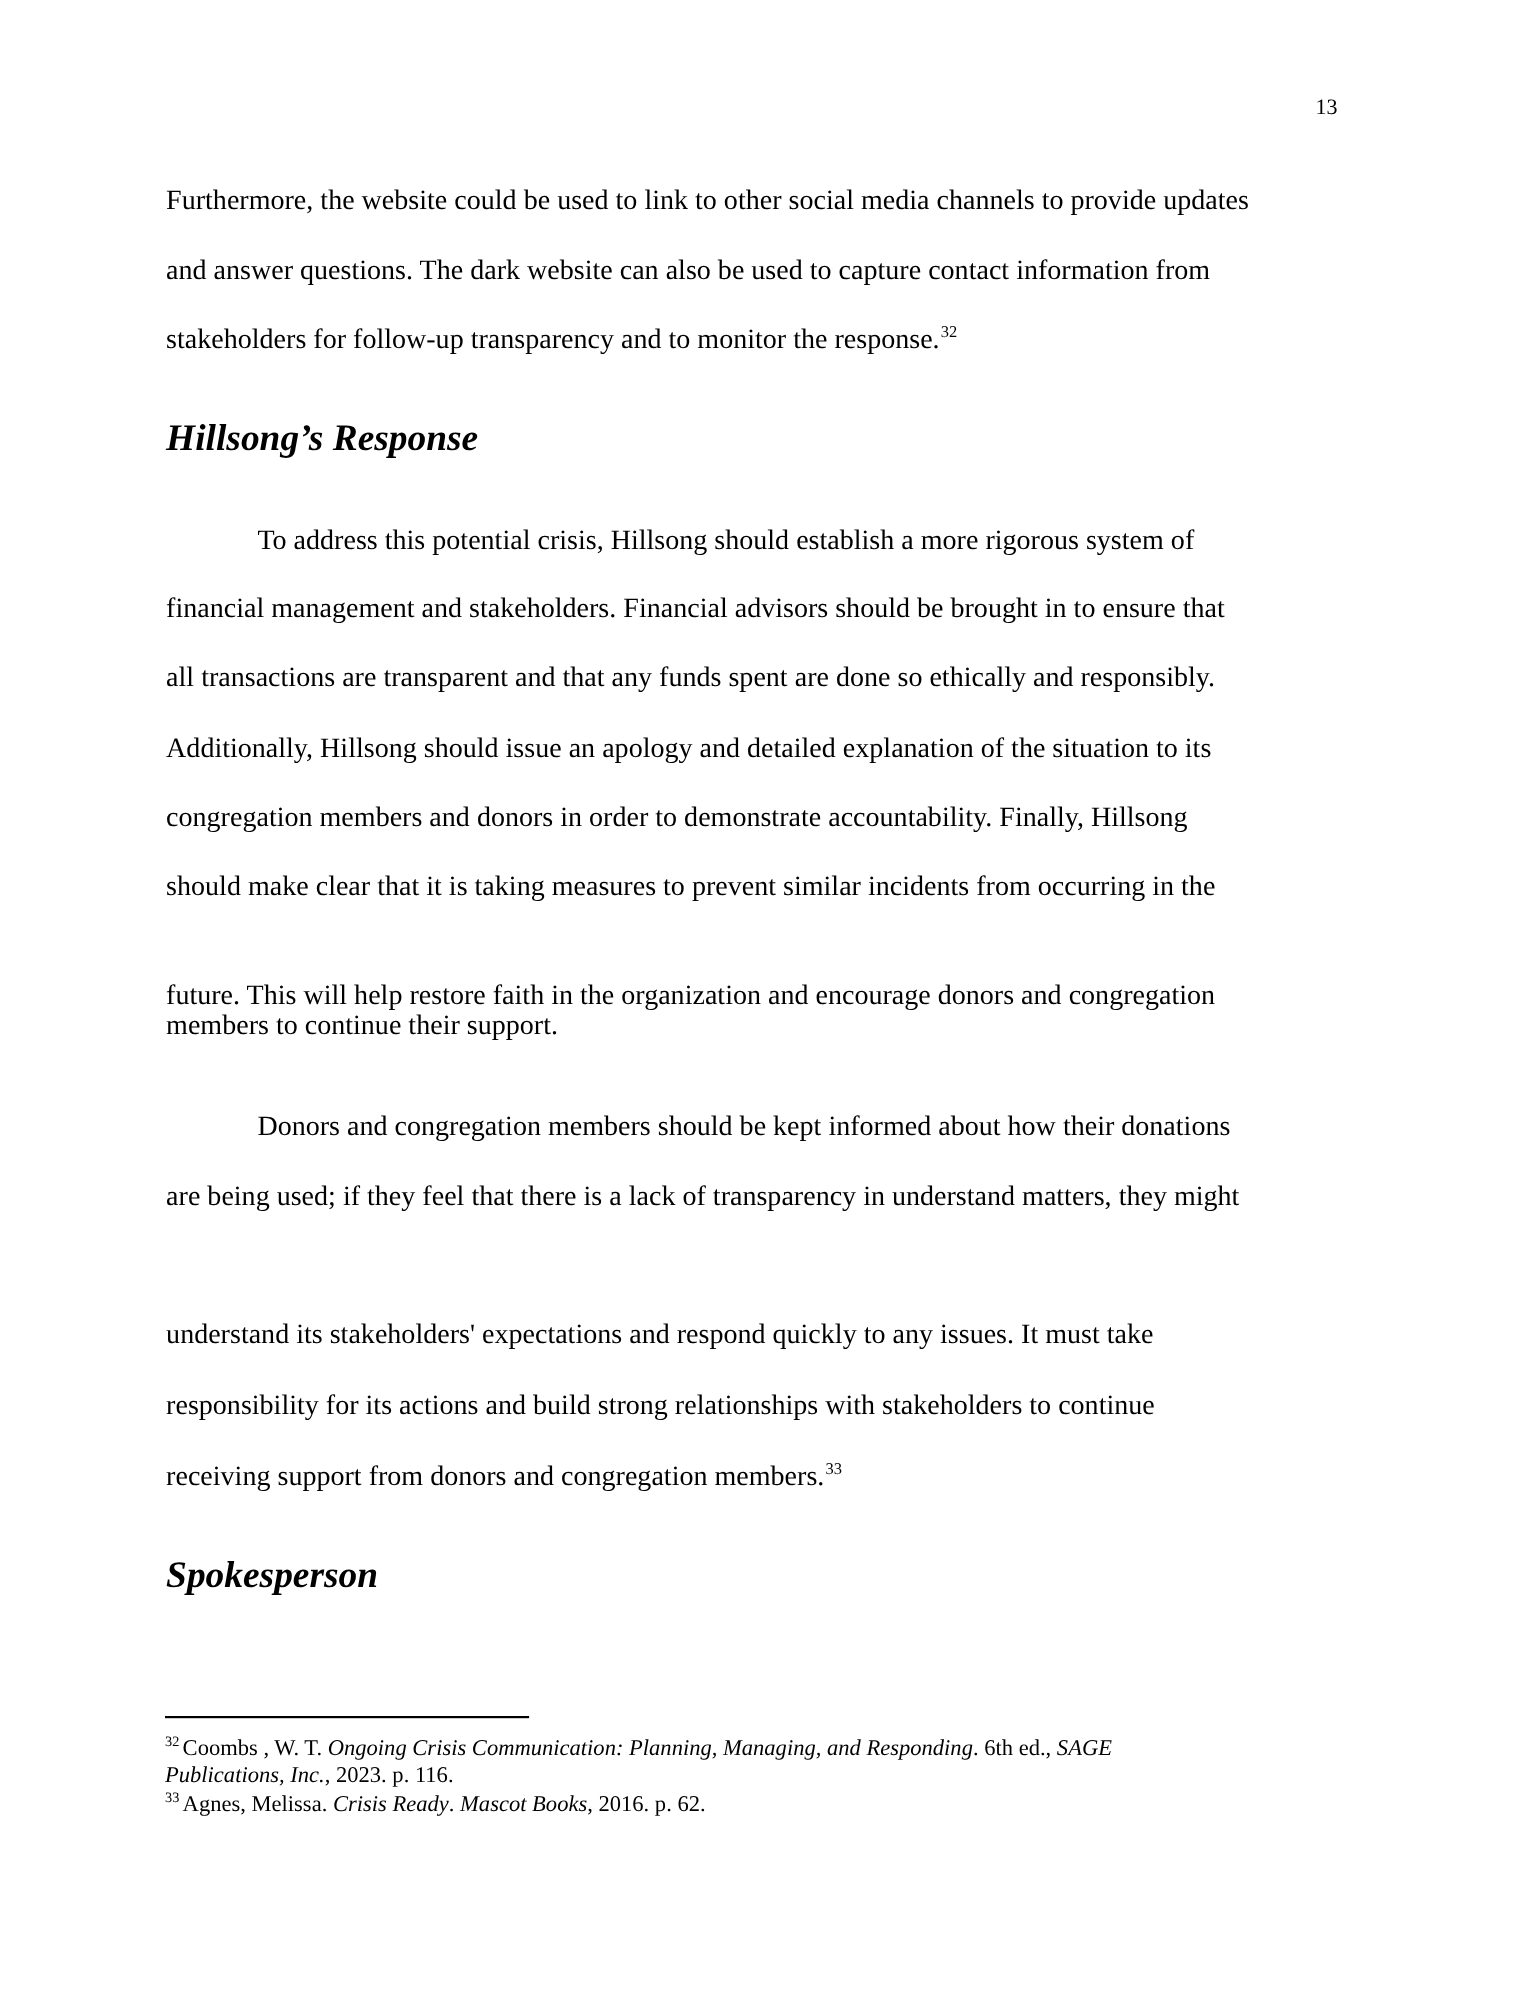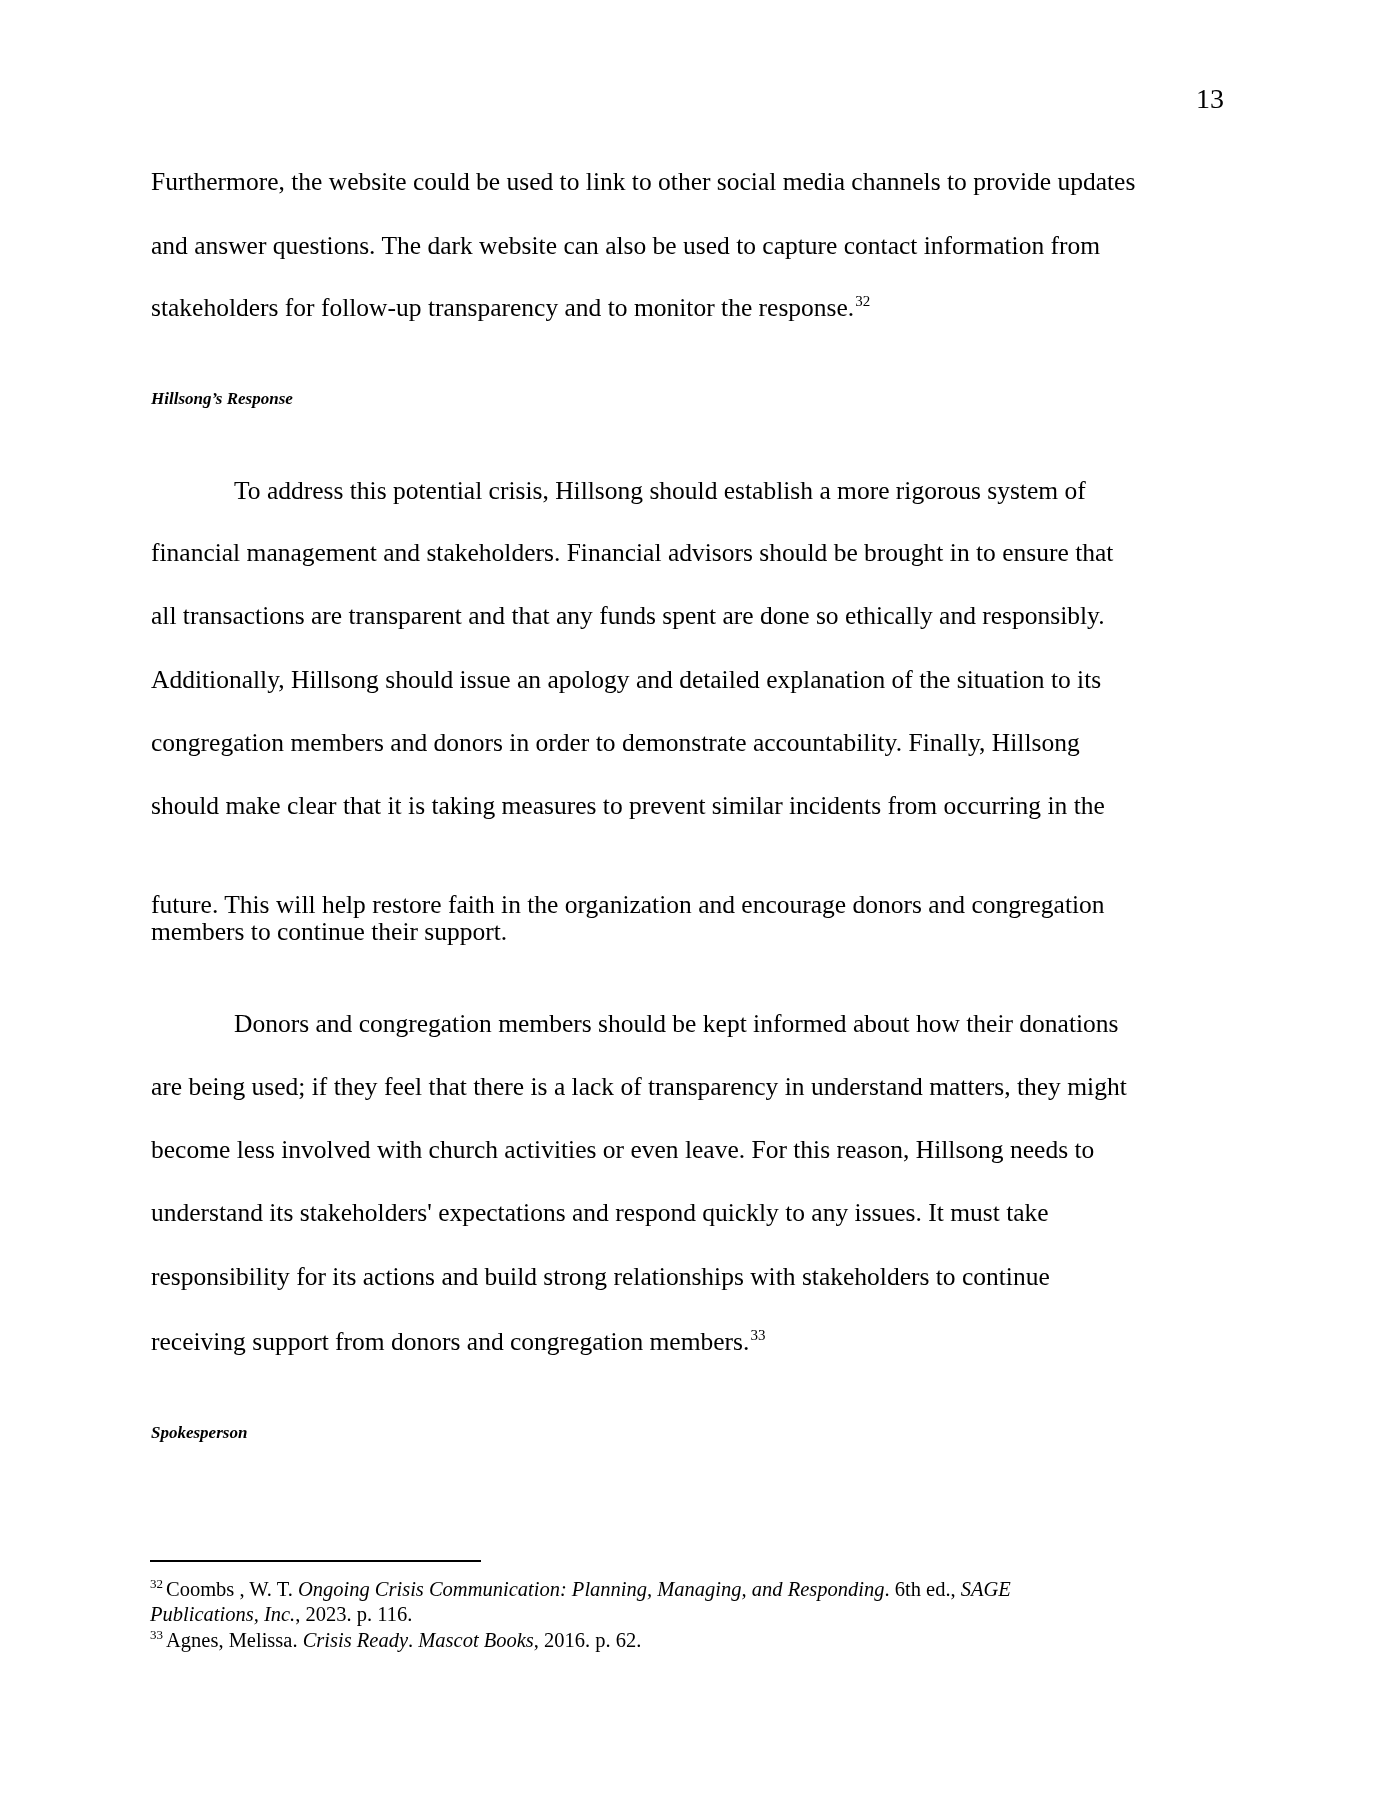--- a/index.html
+++ b/index.html
@@ -1,22 +1,22 @@
 <!DOCTYPE html>
 <html><head>
 <meta charset="utf-8">
 <style>
   html, body { margin: 0; padding: 0; background: #ffffff; }
   body { width: 1386px; height: 1812px; position: relative; overflow: hidden; }
   .page { position: absolute; left: 0; top: 0; width: 1386px; height: 1812px; background: #ffffff; color: #000000;
           font-family: "Liberation Serif", "DejaVu Serif", serif; }
   .ln { position: absolute; left: 151px; white-space: pre; font-size: 25.5px; line-height: 25.5px; height: 26px; }
   .ln.indent { left: 234px; }
-  .pnum { position: absolute; left: 1196px; top: 86px; font-size: 28px; line-height: 25.5px; }
-  .heading { position: absolute; left: 151px; font-size: 17px; line-height: 25.5px; font-weight: bold; font-style: italic; white-space: pre; }
+  .pnum { position: absolute; left: 1196px; top: 86px; font-size: 20px; line-height: 25.5px; }
+  .heading { position: absolute; left: 151px; font-size: 34px; line-height: 25.5px; font-weight: bold; font-style: italic; white-space: pre; }
   sup.fn { font-size: 15px; line-height: 0; vertical-align: 0; position: relative; top: -10px; margin-left: 1px; }
   .rule { position: absolute; left: 150px; top: 1560px; width: 331px; height: 2px; background: #000; }
   .fnote { position: absolute; left: 150px; font-size: 20.5px; line-height: 20.5px; white-space: pre; }
   .fnote sup { font-size: 13px; line-height: 0; position: relative; top: -8px; vertical-align: 0; margin-right: 3px; }
   .it { font-style: italic; }
 </style>
 </head>
 <body>
 
 <div class="page">
@@ -33,21 +33,20 @@
   <div class="ln" style="top:540px">financial management and stakeholders. Financial advisors should be brought in to ensure that</div>
   <div class="ln" style="top:603px">all transactions are transparent and that any funds spent are done so ethically and responsibly.</div>
   <div class="ln" style="top:667px">Additionally, Hillsong should issue an apology and detailed explanation of the situation to its</div>
   <div class="ln" style="top:730px">congregation members and donors in order to demonstrate accountability. Finally, Hillsong</div>
   <div class="ln" style="top:793px">should make clear that it is taking measures to prevent similar incidents from occurring in the</div>
   <div class="ln" style="top:892px">future. This will help restore faith in the organization and encourage donors and congregation</div>
   <div class="ln" style="top:919px">members to continue their support.</div>
 
   <div class="ln indent" style="top:1011px">Donors and congregation members should be kept informed about how their donations</div>
   <div class="ln" style="top:1074px">are being used; if they feel that there is a lack of transparency in understand matters, they might</div>
-  <div class="ln" style="top:1137px">become less involved with church activities or even leave. For this reason, Hillsong needs to</div>
   <div class="ln" style="top:1200px">understand its stakeholders' expectations and respond quickly to any issues. It must take</div>
   <div class="ln" style="top:1264px">responsibility for its actions and build strong relationships with stakeholders to continue</div>
   <div class="ln" style="top:1329px"><span>receiving support from donors and congregation members.</span><sup class="fn">33</sup></div>
 
   <div class="heading" style="top:1420px">Spokesperson</div>
 
   <div class="rule"></div>
 
   <div class="fnote" style="top:1579px"><sup>32</sup><span>Coombs , W. T. </span><span class="it">Ongoing Crisis Communication: Planning, Managing, and Responding</span><span>. 6th ed., </span><span class="it">SAGE</span></div>
   <div class="fnote" style="top:1604px"><span class="it">Publications, Inc.</span><span>, 2023. p. 116.</span></div>

